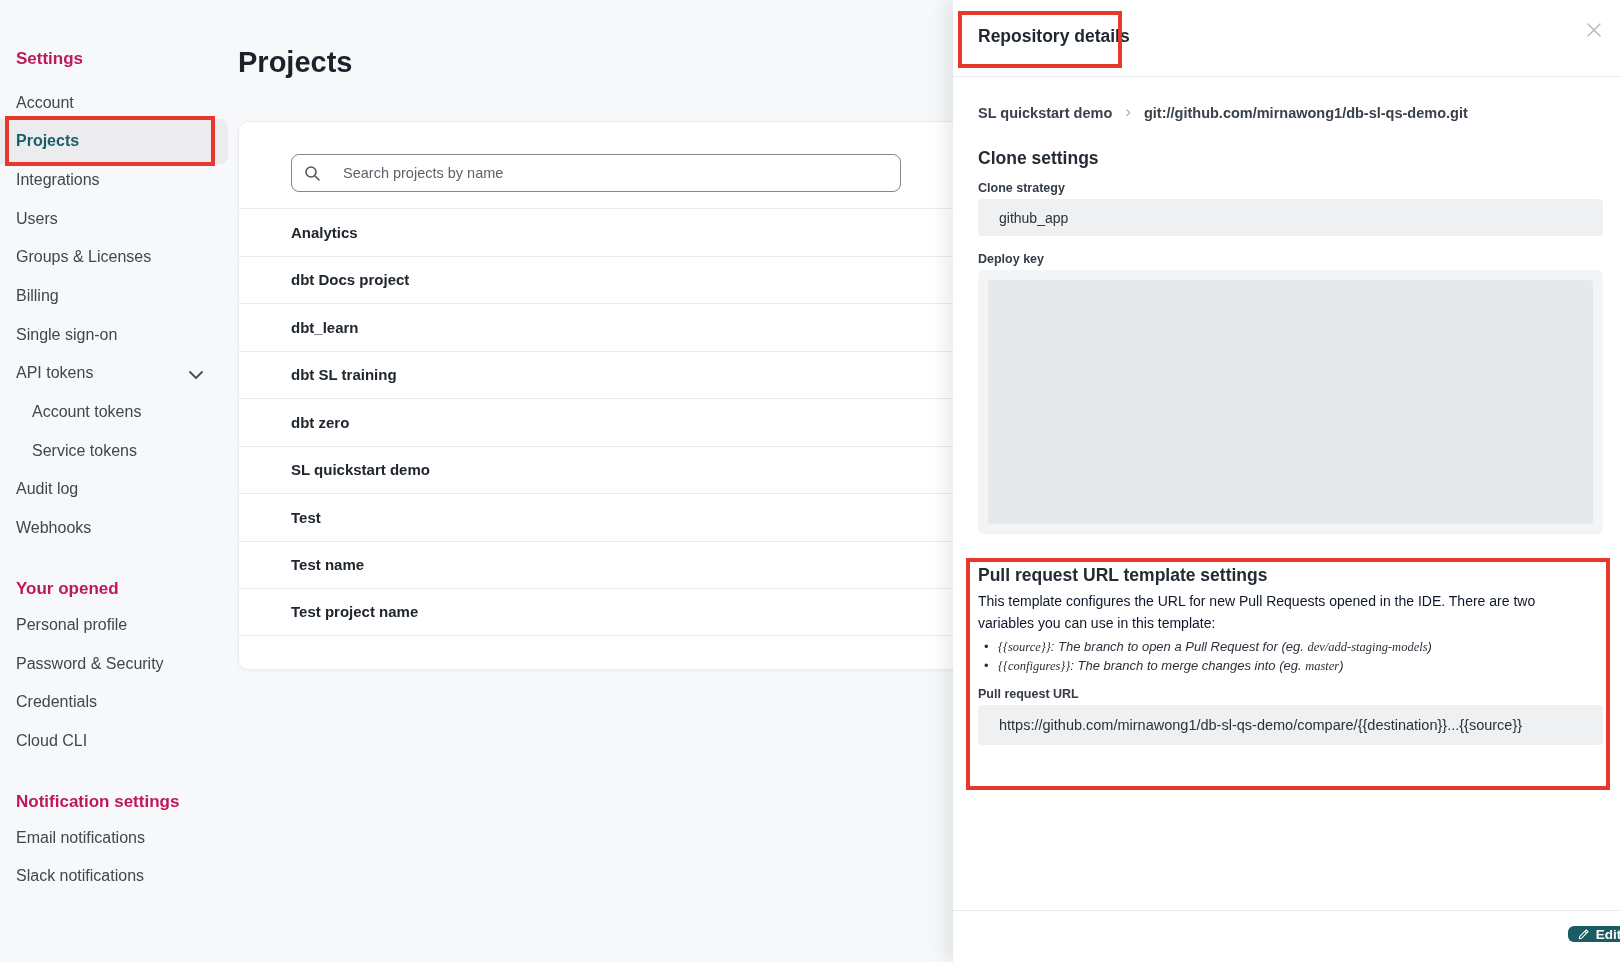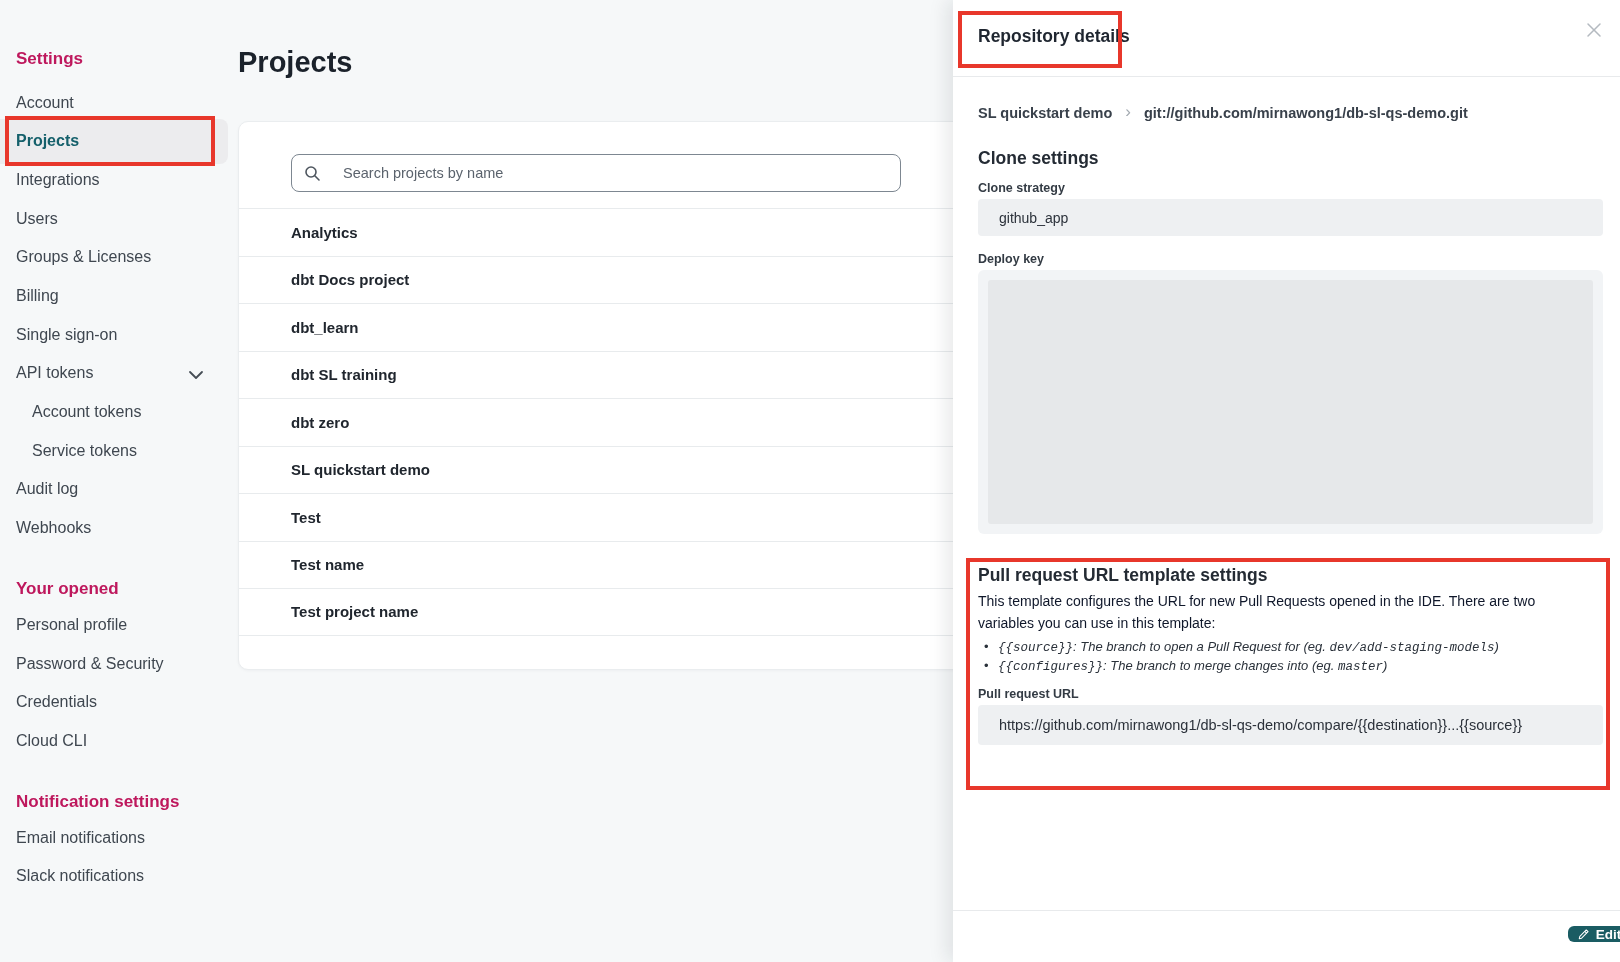--- a/index.html
+++ b/index.html
@@ -67,21 +67,21 @@
     display:flex; align-items:center; padding-left:21px;
     font-size:14px; color:#2b313a;
   }
   #deploy-key-box { left:25px; top:270px; width:625px; height:264px; background:#f2f4f6; border-radius:6px; padding:10px; }
   #deploy-key-inner { width:100%; height:100%; background:#e6e8ea; border-radius:3px; }
 
   #pr-description { left:25px; top:591px; width:604px; font-size:14px; line-height:1.55; color:#0f172a; }
   #pr-bullets { left:31px; top:638px; width:610px; list-style:none; }
   #pr-bullets li { font-size:13px; font-style:italic; color:#2a313a; line-height:1.45; padding-left:14px; position:relative; }
   #pr-bullets li::before { content:"•"; position:absolute; left:0; top:0; font-style:normal; color:#2a313a; }
-  .code { font-family:Liberation Mono, monospace; font-size:12.5px; }
+  .code { font-family:Liberation Serif, serif; font-size:12.5px; }
 
   #panel-footer-divider { top:910px; }
   #edit-button {
     left:586px; top:926px; width:62px; height:16px;
     background:#1a5c63; border-radius:6px; color:#ffffff;
     font-size:13.5px; font-weight:bold;
     display:flex; align-items:center; justify-content:center; gap:6px;
     cursor:pointer; border:none; font-family:"Liberation Sans", sans-serif;margin-left:29px;
   }
 </style>

